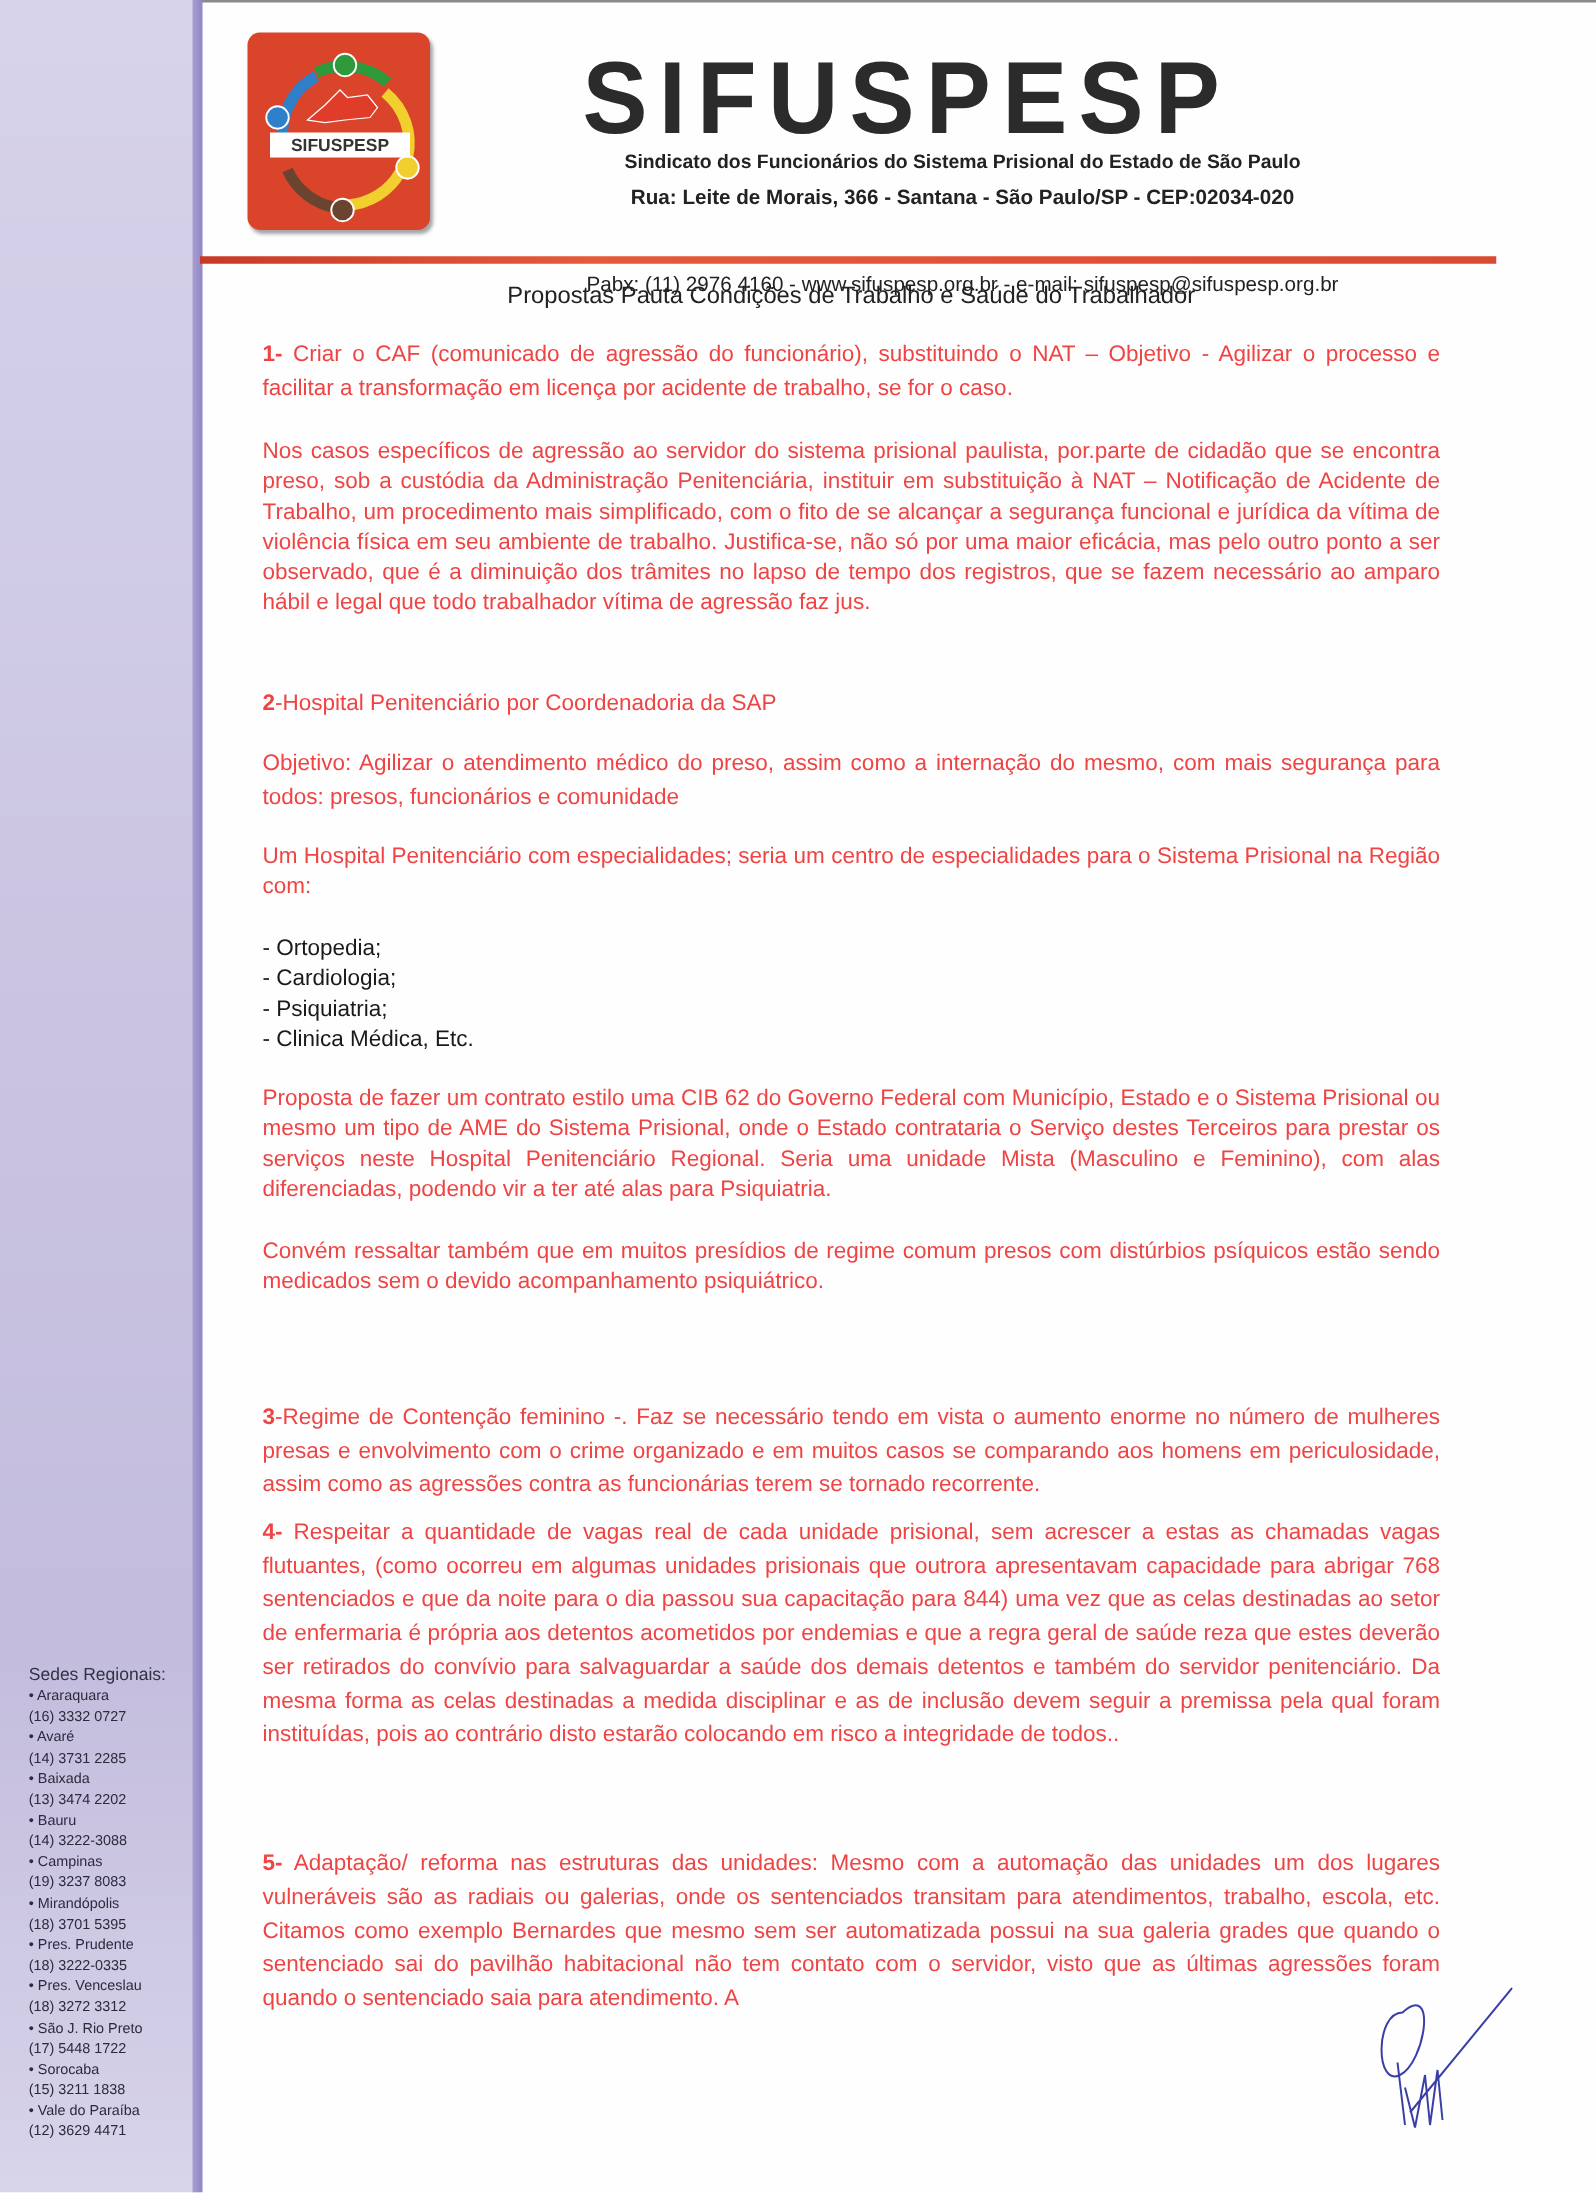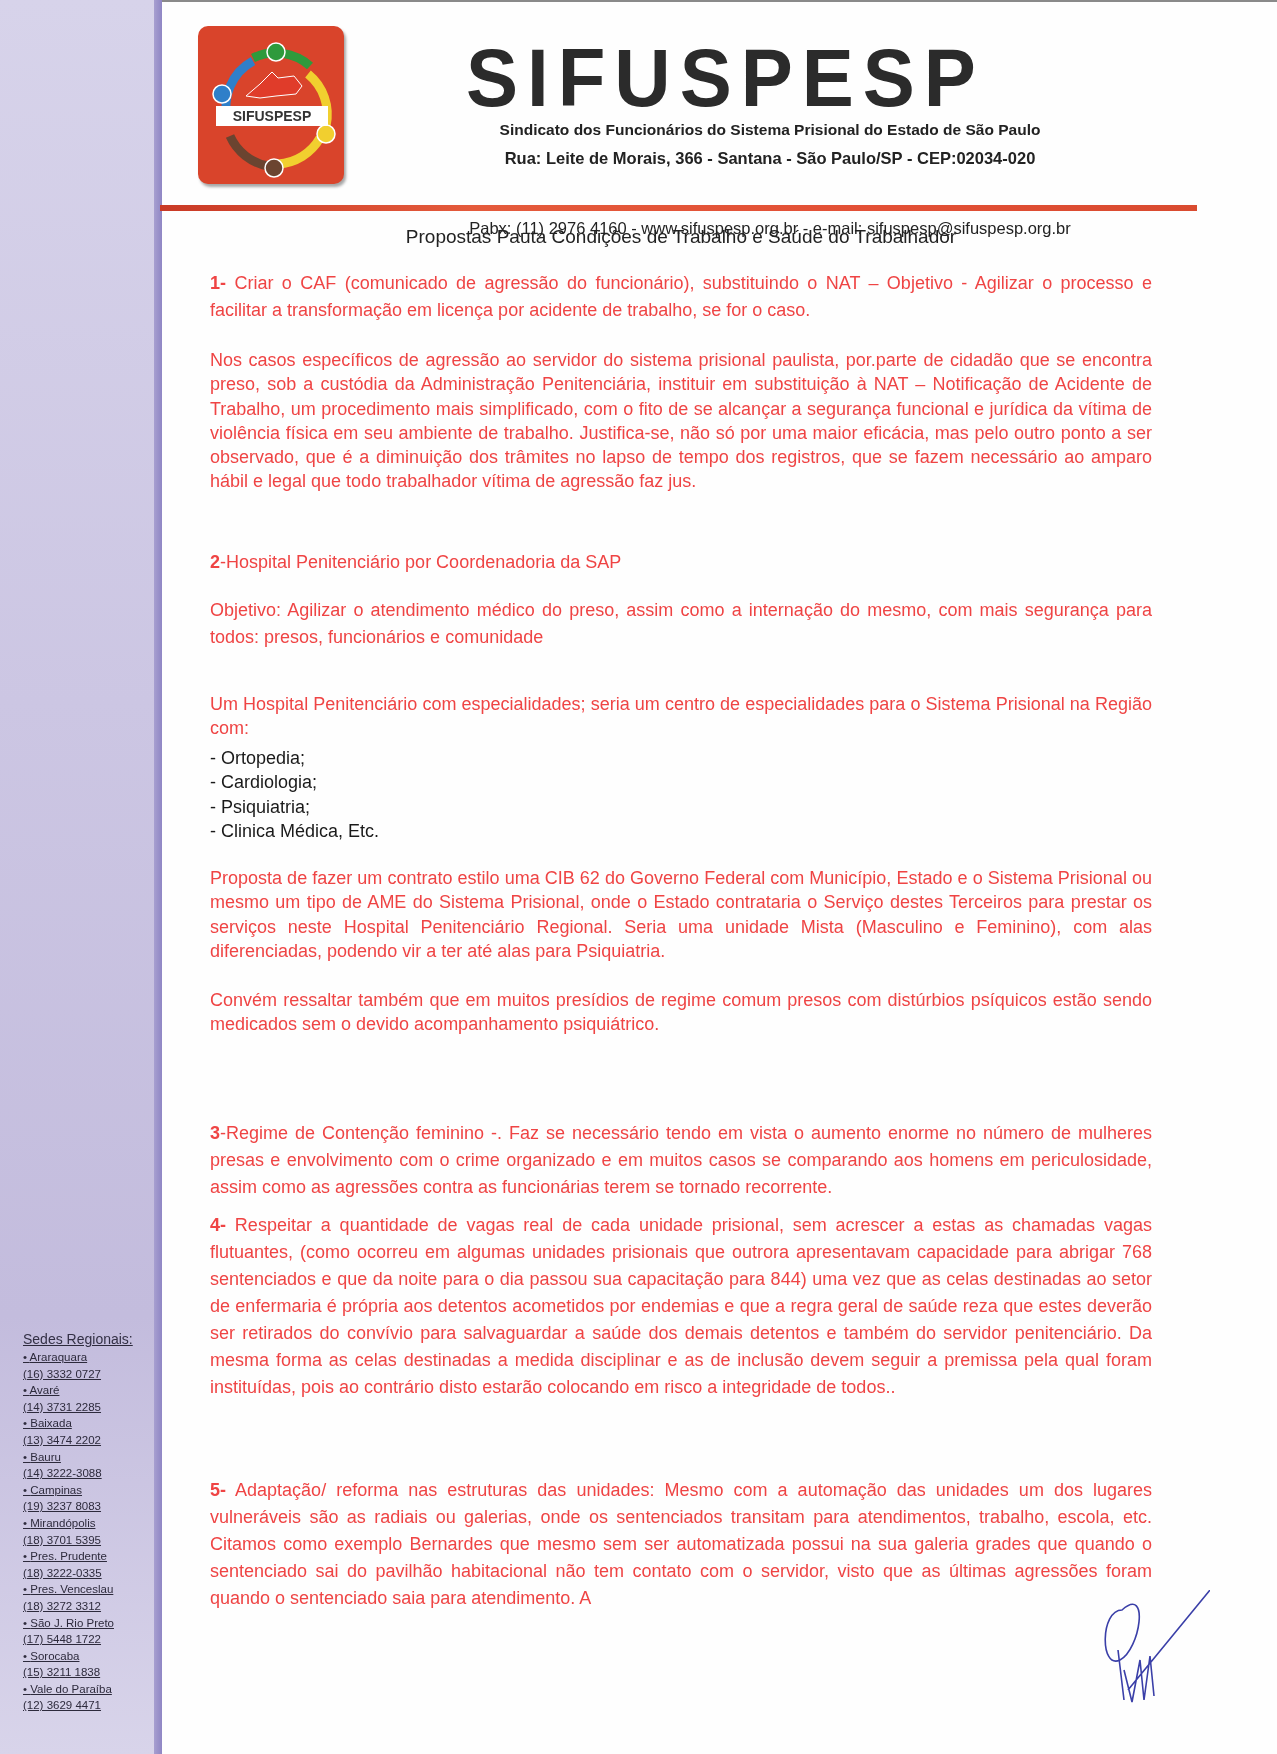--- a/index.html
+++ b/index.html
@@ -13,21 +13,21 @@
   .sidebar {
     position: absolute; left: 0; top: 0; width: 160px; height: 1754px;
     background: linear-gradient(180deg, #d7d3ea 0%, #ccc6e3 40%, #c3bcdd 75%, #d8d4ea 100%);
   }
   .sidebar-edge {
     position: absolute; left: 154px; top: 0; width: 8px; height: 1754px;
     background: linear-gradient(90deg, #a79fd0, #8f86c4);
   }
   .regional {
     position: absolute; left: 23px; top: 1331px; width: 130px;
-    font-size: 11.5px; line-height: 16.6px; color: #2d2a3c; text-decoration: underline;
+    font-size: 11.5px; line-height: 16.6px; color: #2d2a3c;
   }
   .regional .title { font-size: 14px; line-height: 17px; margin-bottom: 1px; color: #333045; }
   .regional .item::before { content: "• "; }
   .logo {
     position: absolute; left: 198px; top: 26px; width: 146px; height: 158px;
     border-radius: 10px; background: #d9442b;
     box-shadow: 2px 3px 3px rgba(0,0,0,.35);
   }
   .logo svg { position: absolute; left: 0; top: 0; }
   .brand {
@@ -115,21 +115,21 @@
 
 <div class="p loose" style="top:270px;">
   <b>1-</b><span> Criar o CAF (comunicado de agressão do funcionário), substituindo o NAT – Objetivo - Agilizar o processo e facilitar a transformação em licença por acidente de trabalho, se for o caso.</span>
 </div>
 <div class="p" style="top:348px;">Nos casos específicos de agressão ao servidor do sistema prisional paulista, por.parte de cidadão que se encontra preso, sob a custódia da Administração Penitenciária, instituir em substituição à NAT – Notificação de Acidente de Trabalho, um procedimento mais simplificado, com o fito de se alcançar a segurança funcional e jurídica da vítima de violência física em seu ambiente de trabalho. Justifica-se, não só por uma maior eficácia, mas pelo outro ponto a ser observado, que é a diminuição dos trâmites no lapso de tempo dos registros, que se fazem necessário ao amparo hábil e legal que todo trabalhador vítima de agressão faz jus.</div>
 
 <div class="p" style="top:550px;">
   <b>2</b><span>-Hospital Penitenciário por Coordenadoria da SAP</span>
 </div>
 <div class="p loose" style="top:597px;">Objetivo: Agilizar o atendimento médico do preso, assim como a internação do mesmo, com mais segurança para todos: presos, funcionários e comunidade</div>
-<div class="p" style="top:692px;"> Um Hospital Penitenciário com especialidades; seria um centro de especialidades para o Sistema Prisional na Região com:</div>
+<div class="p" style="top:672px;"> Um Hospital Penitenciário com especialidades; seria um centro de especialidades para o Sistema Prisional na Região com:</div>
 <div class="list" id="spec-list">
     <div>- Ortopedia;</div>
     <div>- Cardiologia;</div>
     <div>- Psiquiatria;</div>
     <div>- Clinica Médica, Etc.</div>
   </div>
 <div class="p" style="top:866px;">Proposta de fazer um contrato estilo uma CIB 62 do Governo Federal com Município, Estado e o Sistema Prisional ou mesmo um tipo de AME do Sistema Prisional, onde o Estado contrataria o Serviço destes Terceiros para prestar os serviços neste Hospital Penitenciário Regional. Seria uma unidade Mista (Masculino e Feminino), com alas diferenciadas, podendo vir a ter até alas para Psiquiatria.</div>
 <div class="p" style="top:988px;">Convém ressaltar também que em muitos presídios de regime comum presos com distúrbios psíquicos estão sendo medicados sem o devido acompanhamento psiquiátrico.</div>
 
 <div class="p loose" style="top:1120px;">

